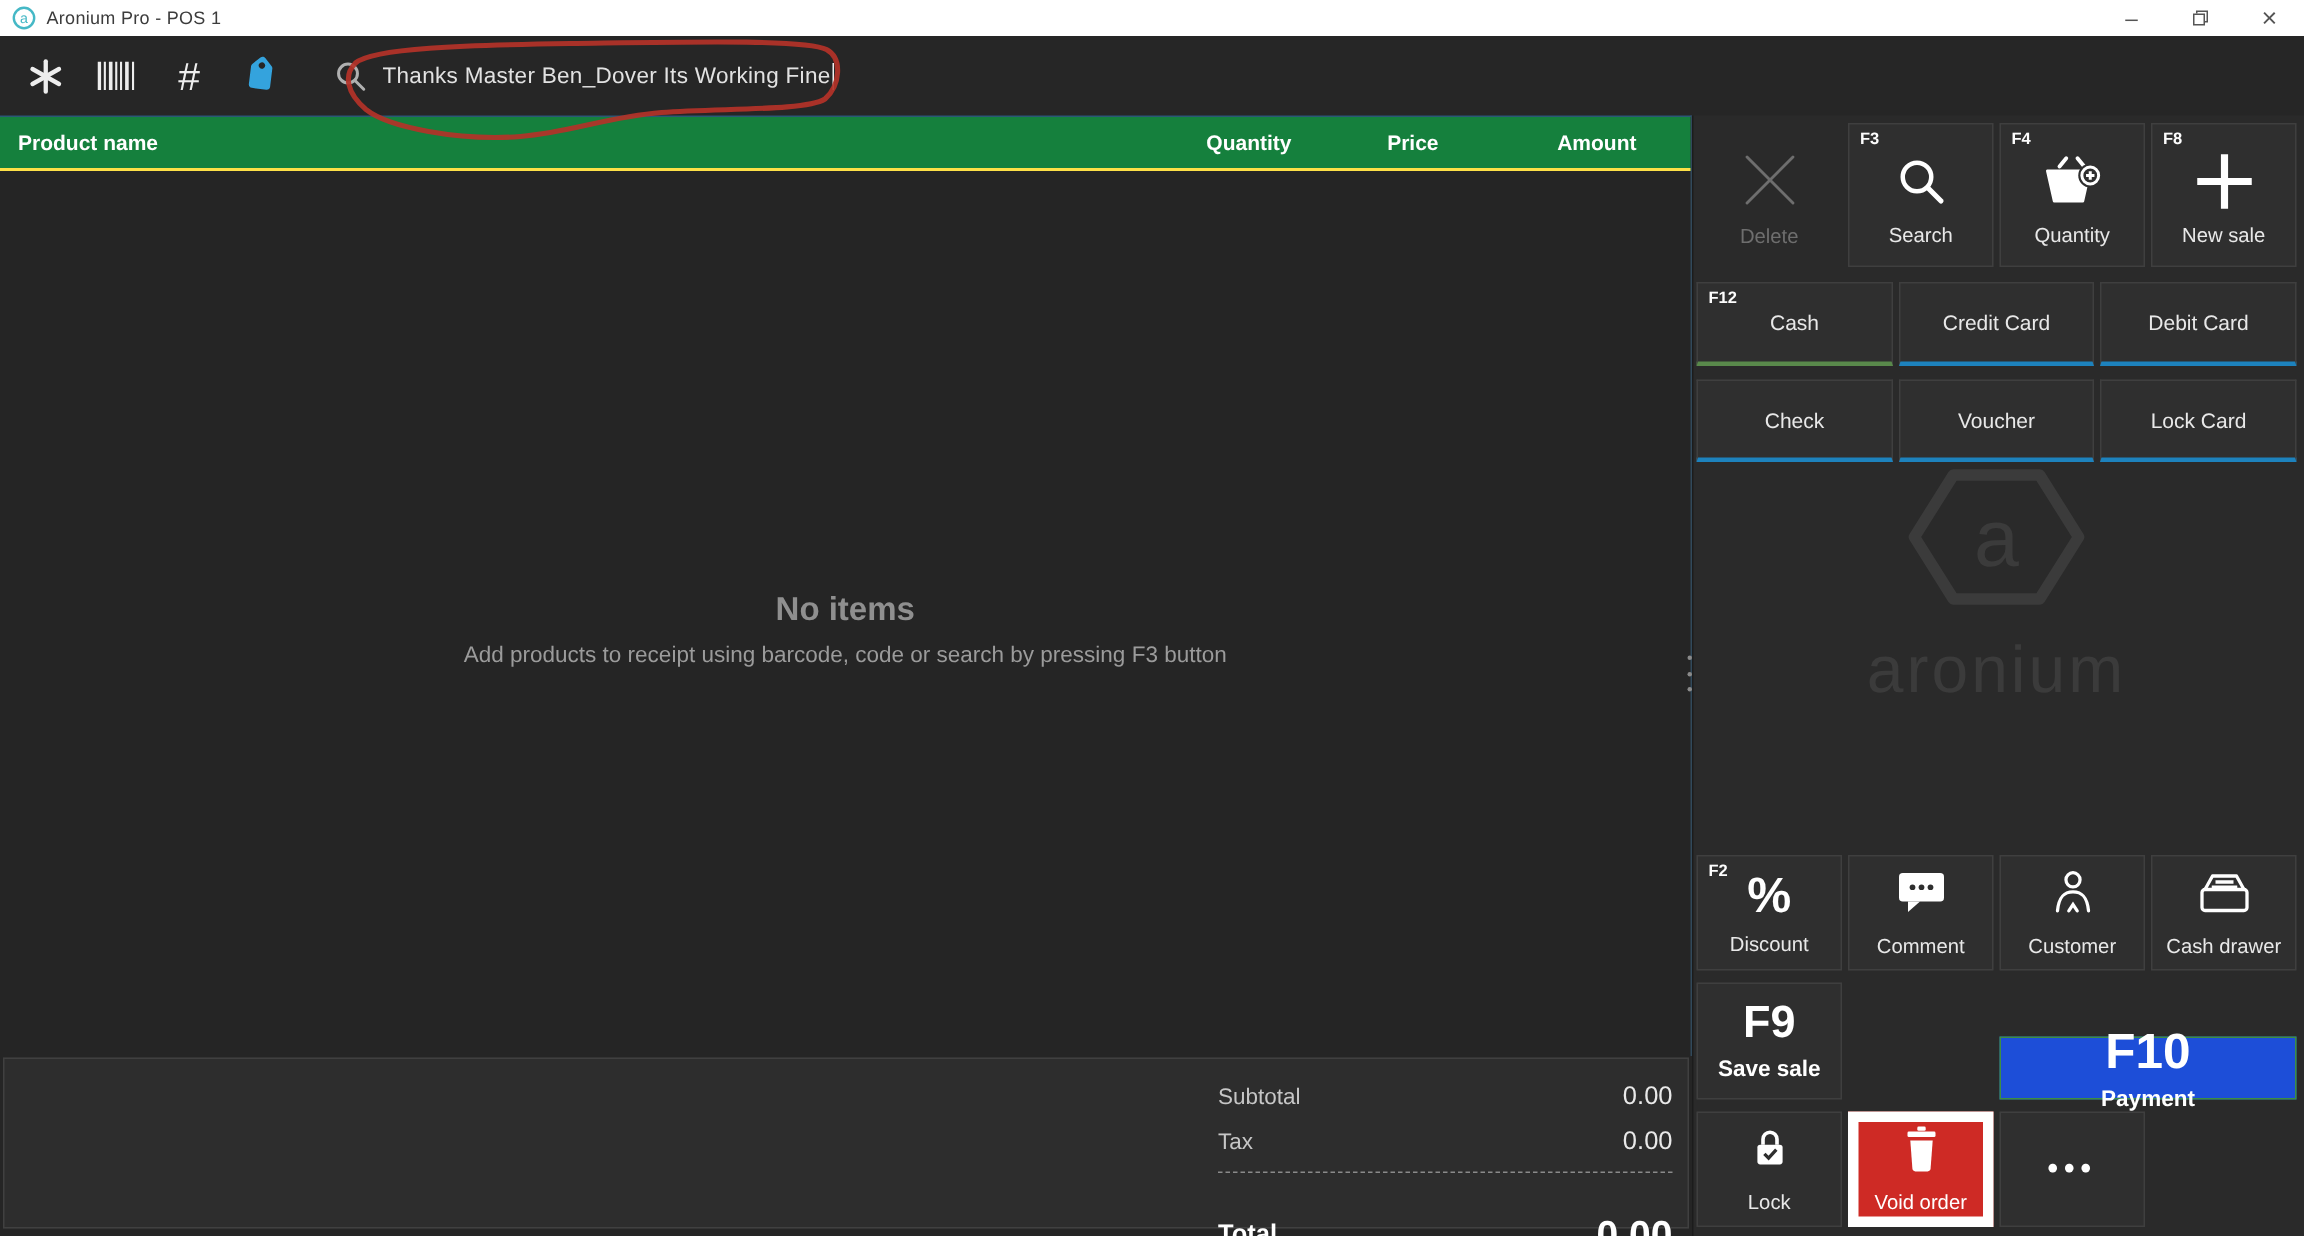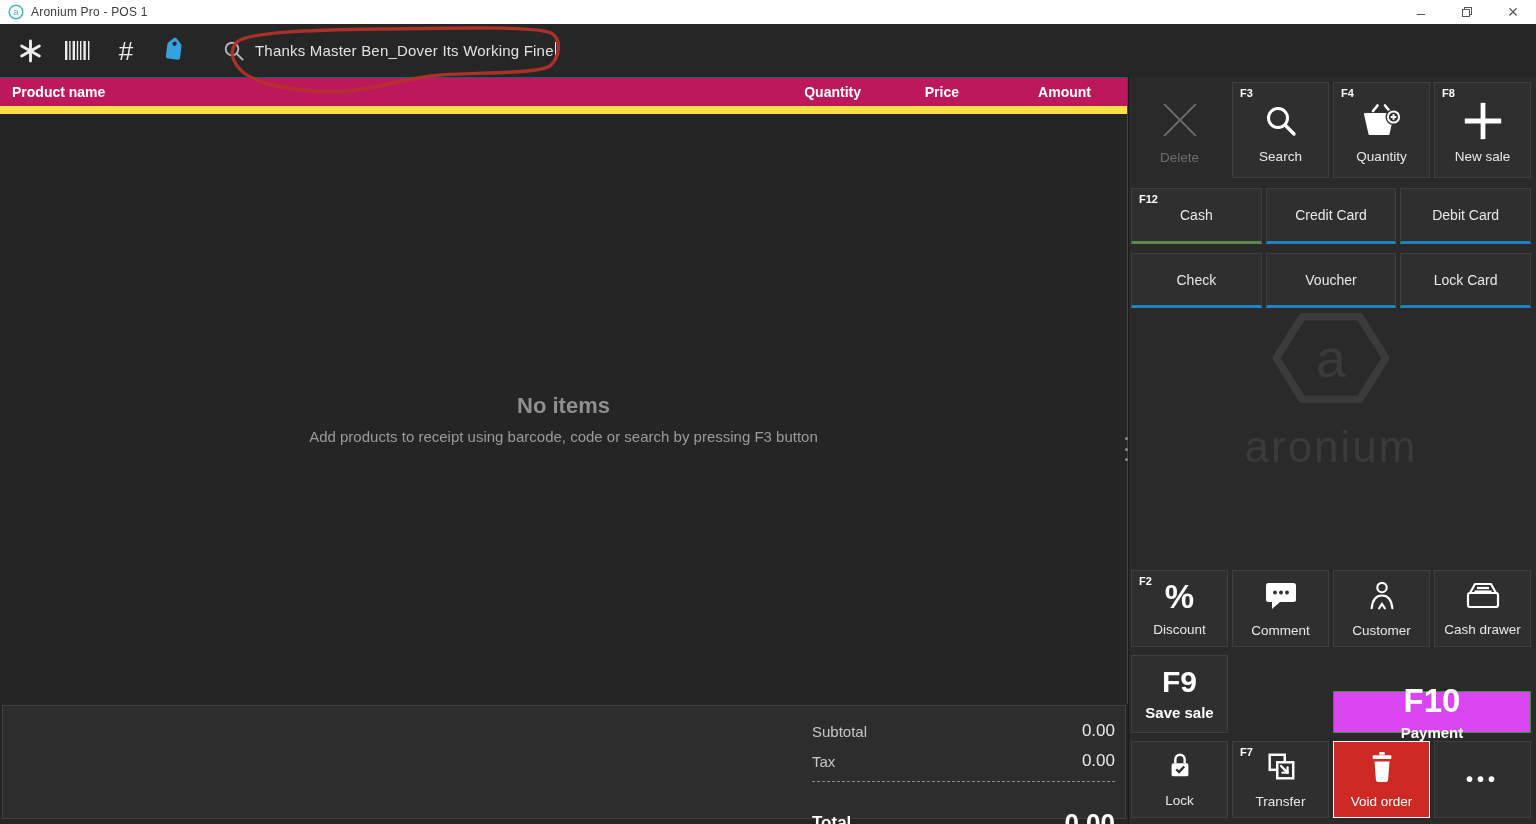--- a/index.html
+++ b/index.html
@@ -25,21 +25,21 @@
   .tool-icon { width:26px; height:28px; margin-right:22px; display:flex; align-items:center; justify-content:center; }
   .hash-glyph { font-size:26px; color:#ededed; font-weight:400; line-height:1; }
   .search-group { display:flex; align-items:center; margin-left:14px; }
   .search-text { margin-left:10px; font-size:15px; color:#e2e2e2; letter-spacing:.2px; white-space:pre; }
   .caret { display:inline-block; width:1.5px; height:18px; background:#efefef; margin-left:1px; vertical-align:middle; }
 
   
   .main { position:absolute; left:0; top:77px; width:1128px; bottom:0; background:#252525; }
   .table-region { position:absolute; left:0; top:0; width:100%; height:627px;
                   border-top:1px solid #2b5876; border-right:1px solid rgba(62,110,145,.5); }
-  .thead { height:36px; background:#be185d; border-bottom:8px solid #fde047;
+  .thead { height:36px; background:#15803d; border-bottom:2px solid #fde047;
            display:grid; grid-template-columns:1fr 110px 98px 132px; align-items:center;
            padding:0 36px 0 12px; color:#fff; font-size:14px; font-weight:bold; }
   .thead .num { text-align:right; }
   .tbody { position:absolute; top:38px; bottom:0; left:0; right:0; text-align:center; }
   .empty-title { padding-top:277px; font-size:22px; font-weight:bold; color:#8f8f8f; }
   .empty-sub { margin-top:9px; font-size:15px; color:#9b9b9b; }
 
   
   .footer { position:absolute; left:2px; right:2px; bottom:5px; height:114px;
             background:#2d2d2d; border:1px solid #404040; }
@@ -73,23 +73,23 @@
                           display:flex; align-items:center; justify-content:center; }
   .btn-disabled { background:transparent; border:none; }
   .btn-disabled .blabel { color:#6e6e6e; }
 
   .paybtn { border-bottom:3px solid #1d82bd; }
   .paybtn.green { border-bottom-color:#59894b; }
   .paybtn .blabel { font-size:14px; }
 
   .bigkey { font-size:30px; font-weight:bold; color:#fff; line-height:1; }
   .biglabel { font-size:15px; font-weight:bold; color:#fff; margin-top:7px; }
-  .btn-payment { background:#d946ef; border:1px solid #3e8e42; grid-column:3 / 5;margin-top:36px; }
+  .btn-payment { background:#1d4ed8; border:1px solid #3e8e42; grid-column:3 / 5;margin-top:36px; }
   .btn-payment .bigkey { font-size:33px; }
-  .btn-void { background:#ce2a25; border:1px solid #ffffff; }
+  .btn-void { background:#ce2a25; border:7px solid #ffffff; }
   .btn-void .blabel { color:#fff; }
   .more-dots { font-size:20px; font-weight:bold; color:#fff; letter-spacing:4px; }
   .pct-glyph { font-size:33px; font-weight:bold; color:#fff; line-height:1; }
 
   
   .wm-hex { width:132px; height:96px; }
   .wm-text { margin-top:16px; font-size:44px; color:#3b3b3b; letter-spacing:2px; }
 
   
   .drag-handle { position:absolute; left:1122px; top:437px; width:8px; height:24px;
@@ -342,35 +342,20 @@
       <div class="pbtn">
         <span>
           <svg width="28" height="30" viewBox="0 0 30 32">
             <path d="M10,13 V9 a5,5 0 0 1 10,0 V13" fill="none" stroke="#fff" stroke-width="2.6"></path>
             <rect x="6" y="13" width="18" height="14" rx="2" fill="#fff"></rect>
             <path d="M11,19.5 L14,22.5 L19.5,16.5" fill="none" stroke="#2e2e2e" stroke-width="2.4"></path>
           </svg>
         </span>
         <span class="blabel" style="margin-top:8px;">Lock</span>
       </div>
-      <div class="pbtn">
-        <span class="fkey">F7</span>
-        <span>
-          <svg width="32" height="32" viewBox="0 0 34 34">
-            <rect x="5" y="4" width="16" height="16" fill="none" stroke="#fff" stroke-width="2.6"></rect>
-            <rect x="13" y="12" width="17" height="17" fill="#2f2f2f" stroke="#fff" stroke-width="2.6"></rect>
-            <g stroke="#fff" stroke-width="2.4" stroke-linecap="round">
-              <line x1="17" y1="16" x2="24" y2="23"></line>
-              <line x1="24" y1="23" x2="24" y2="17.5"></line>
-              <line x1="24" y1="23" x2="18.5" y2="23"></line>
-            </g>
-          </svg>
-        </span>
-        <span class="blabel" style="margin-top:7px;">Transfer</span>
-      </div>
       <div class="pbtn btn-void">
         <span>
           <svg width="28" height="32" viewBox="0 0 30 34">
             <rect x="12" y="1" width="6" height="3" rx="1" fill="#fff"></rect>
             <rect x="5" y="4.5" width="20" height="4" rx="1" fill="#fff"></rect>
             <path d="M7,11 H23 L21.5,31 C21.4,32.2 20.6,33 19.4,33 H10.6 C9.4,33 8.6,32.2 8.5,31 Z" fill="#fff"></path>
           </svg>
         </span>
         <span class="blabel" style="margin-top:7px;">Void order</span>
       </div>

